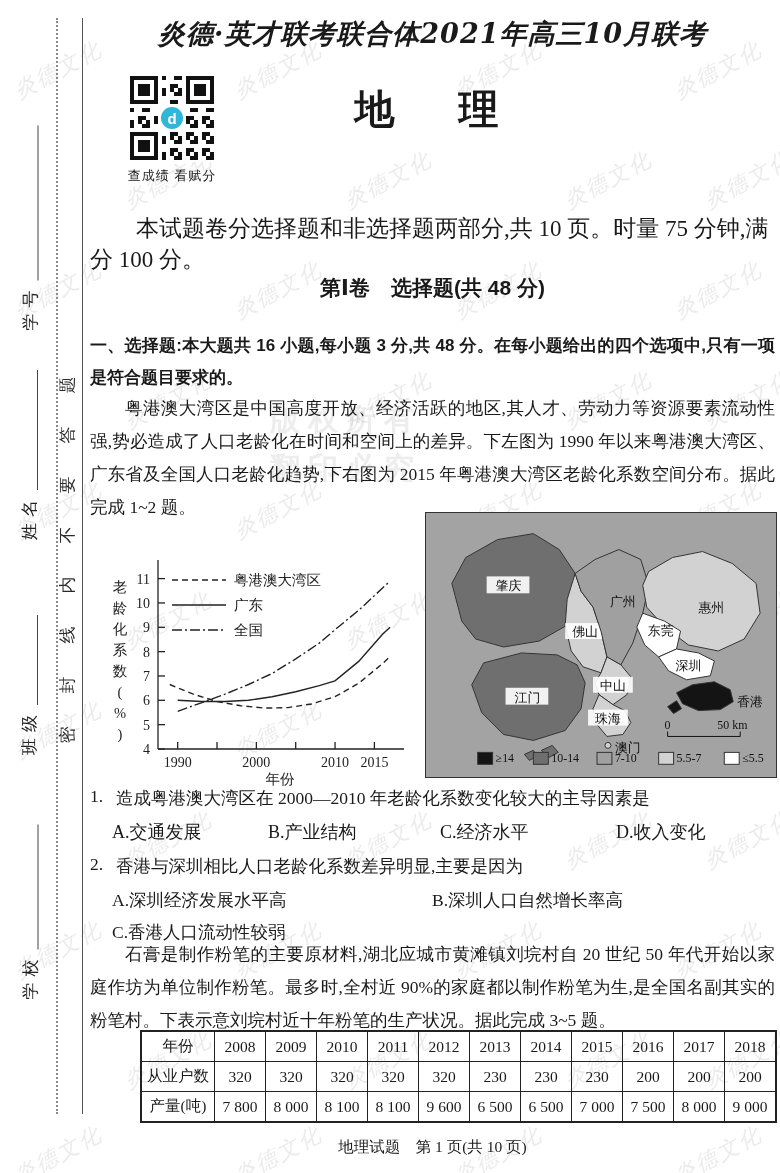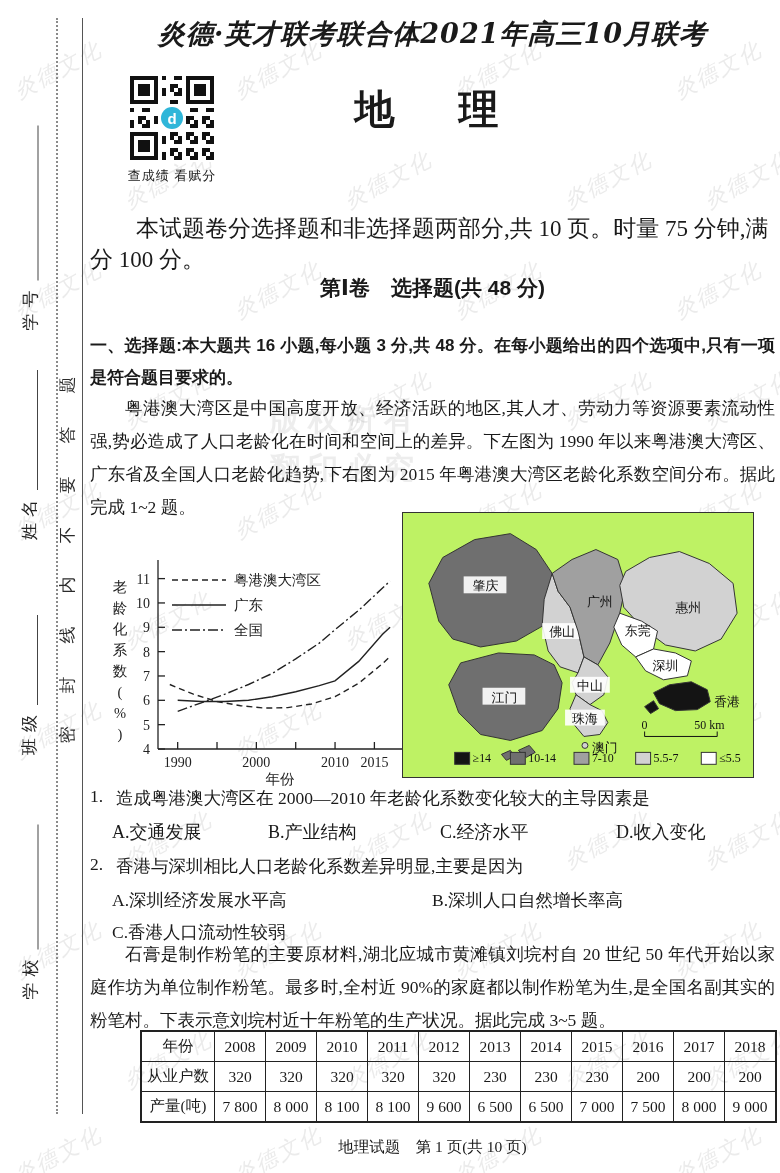--- a/index.html
+++ b/index.html
@@ -39,21 +39,21 @@
   .passage{position:absolute;width:100%;font-size:17.5px;line-height:33px;text-align:justify;text-indent:2em;}
   #passage1{top:392px;}
   #passage2{top:938px;}
   .figures{position:absolute;top:512px;width:100%;height:268px;}
   #trend-svg{position:absolute;left:0px;top:22px;}
   .ax{stroke:#222;stroke-width:1.3;fill:none;}
   .ser{stroke:#222;stroke-width:1.4;fill:none;}
   .tick{font-size:14px;fill:#222;font-family:"Liberation Serif",serif;}
   .ylab{font-size:14.5px;fill:#222;font-family:"Liberation Serif",serif;}
   .leg{font-size:14.5px;fill:#222;font-family:"Liberation Serif",serif;}
-  .map-box{position:absolute;left:312px;top:0px;width:350px;height:264px;border:1.2px solid #333;background:#bef264;}
+  .map-box{position:absolute;left:335px;top:0px;width:350px;height:264px;border:1.2px solid #333;background:#a3a3a3;}
   .rg{stroke:#333;stroke-width:1;}
   .mlbl{font-size:13px;fill:#111;text-anchor:middle;font-family:"Liberation Serif",serif;}
   .lblbox{fill:#ffffff;opacity:0.9;}
   .scl{font-size:12px;fill:#111;font-family:"Liberation Serif",serif;}
   .q-stem{position:absolute;width:100%;font-size:17.5px;display:flex;}
   .q-num{width:26px;flex:none;}
   #q1{top:786px;} #q1-opts{top:820px;}
   #q2{top:854px;} #q2-opts-a{top:888px;} #q2-opts-b{top:920px;}
   .opt-row4{position:absolute;left:22px;width:650px;display:flex;font-size:18px;}
   .opt-row4 .o1{width:156px;} .opt-row4 .o2{width:172px;} .opt-row4 .o3{width:176px;}

